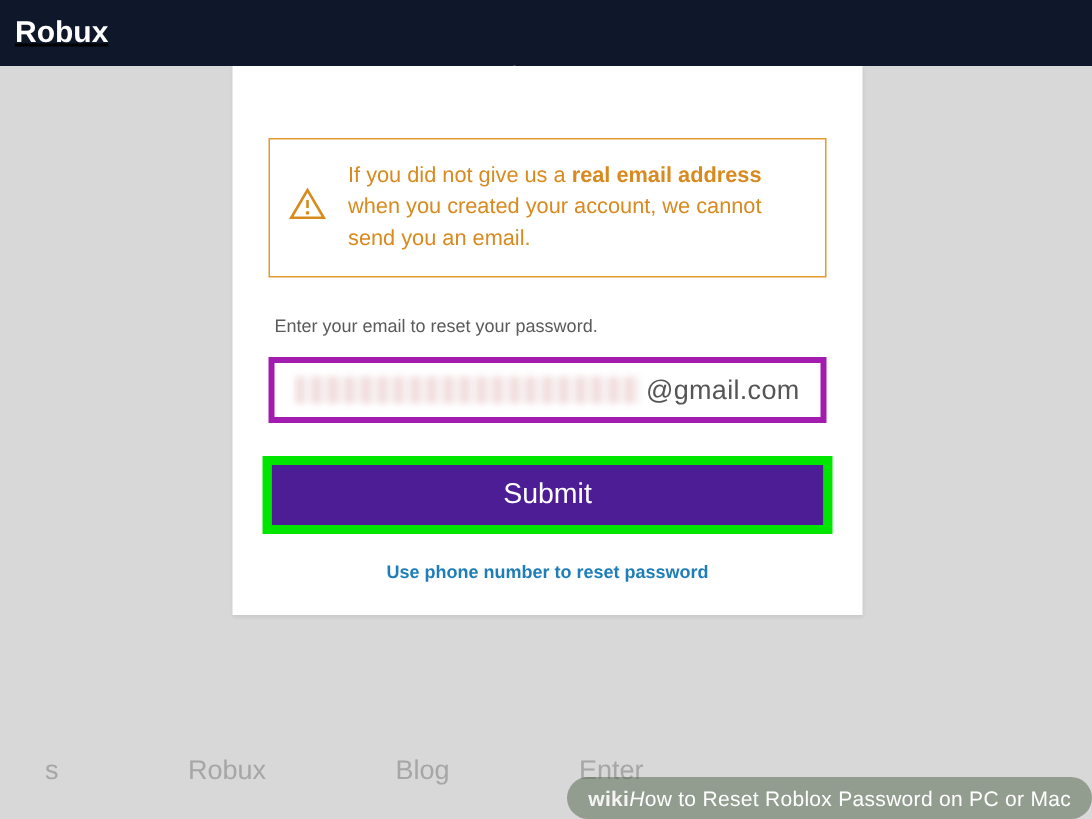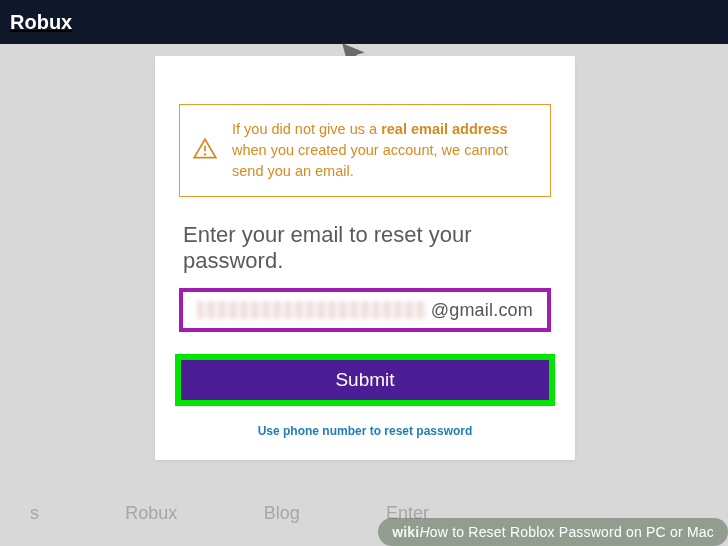--- a/index.html
+++ b/index.html
@@ -54,21 +54,21 @@
       top: 42px;
       left: 338px;
       width: 0; height: 0;
       transform: rotate(-15deg);
     }
     .cursor svg { width: 28px; height: 32px; }
 
     .card {
       position: absolute;
       left: 155px;
-      top: 56px;
+      top: 44px;
       width: 420px;
       background: #fff;
       padding: 28px 24px 22px;
       box-shadow: 0 1px 3px rgba(0,0,0,.08);
     }
     .warning {
       border: 1px solid #e69a2e;
       padding: 14px 14px 14px 52px;
       position: relative;
       margin-top: 20px;
@@ -82,21 +82,21 @@
     }
     .warning p {
       color: #d88a1f;
       font-size: 14.5px;
       line-height: 1.45;
     }
     .warning p b { font-weight: 700; }
 
     .instruction {
       color: #5a5a5a;
-      font-size: 22px;
+      font-size: 12px;
       margin: 22px 0 14px 4px;
     }
 
     .email-box {
       border: 4px solid #a21caf;
       height: 44px;
       padding: 0 14px;
       display: flex;
       align-items: center;
       margin-bottom: 22px;

